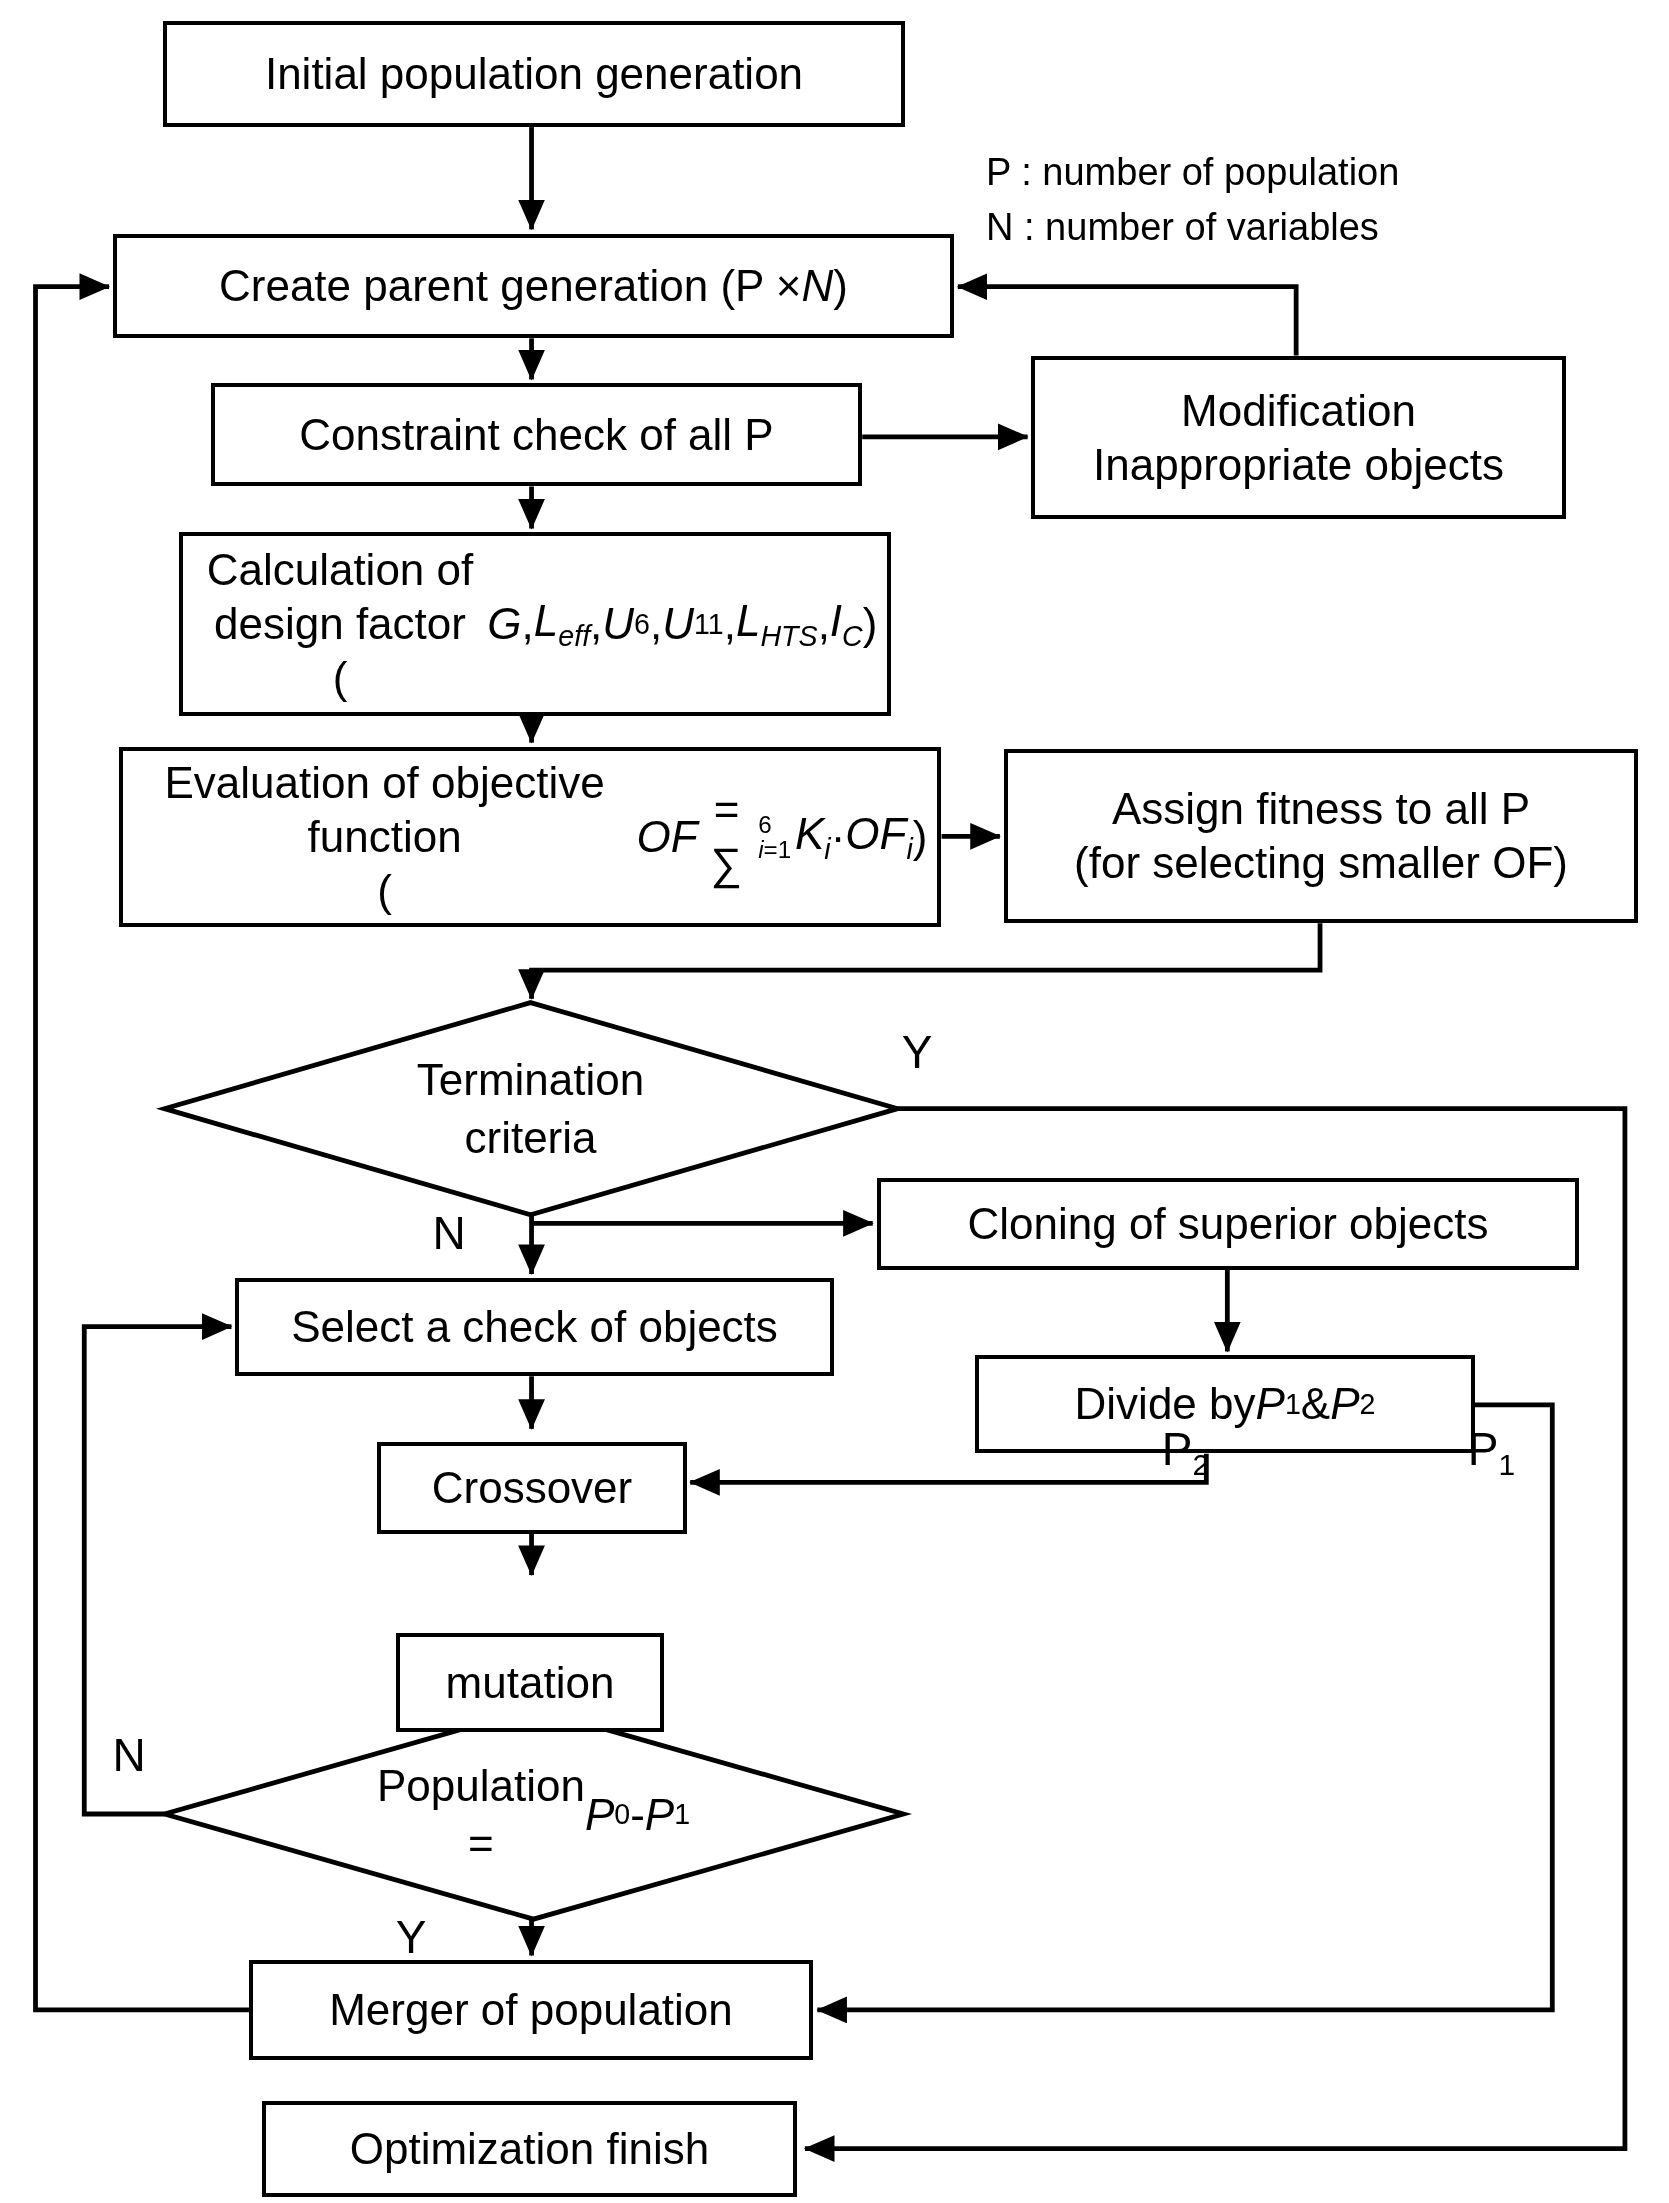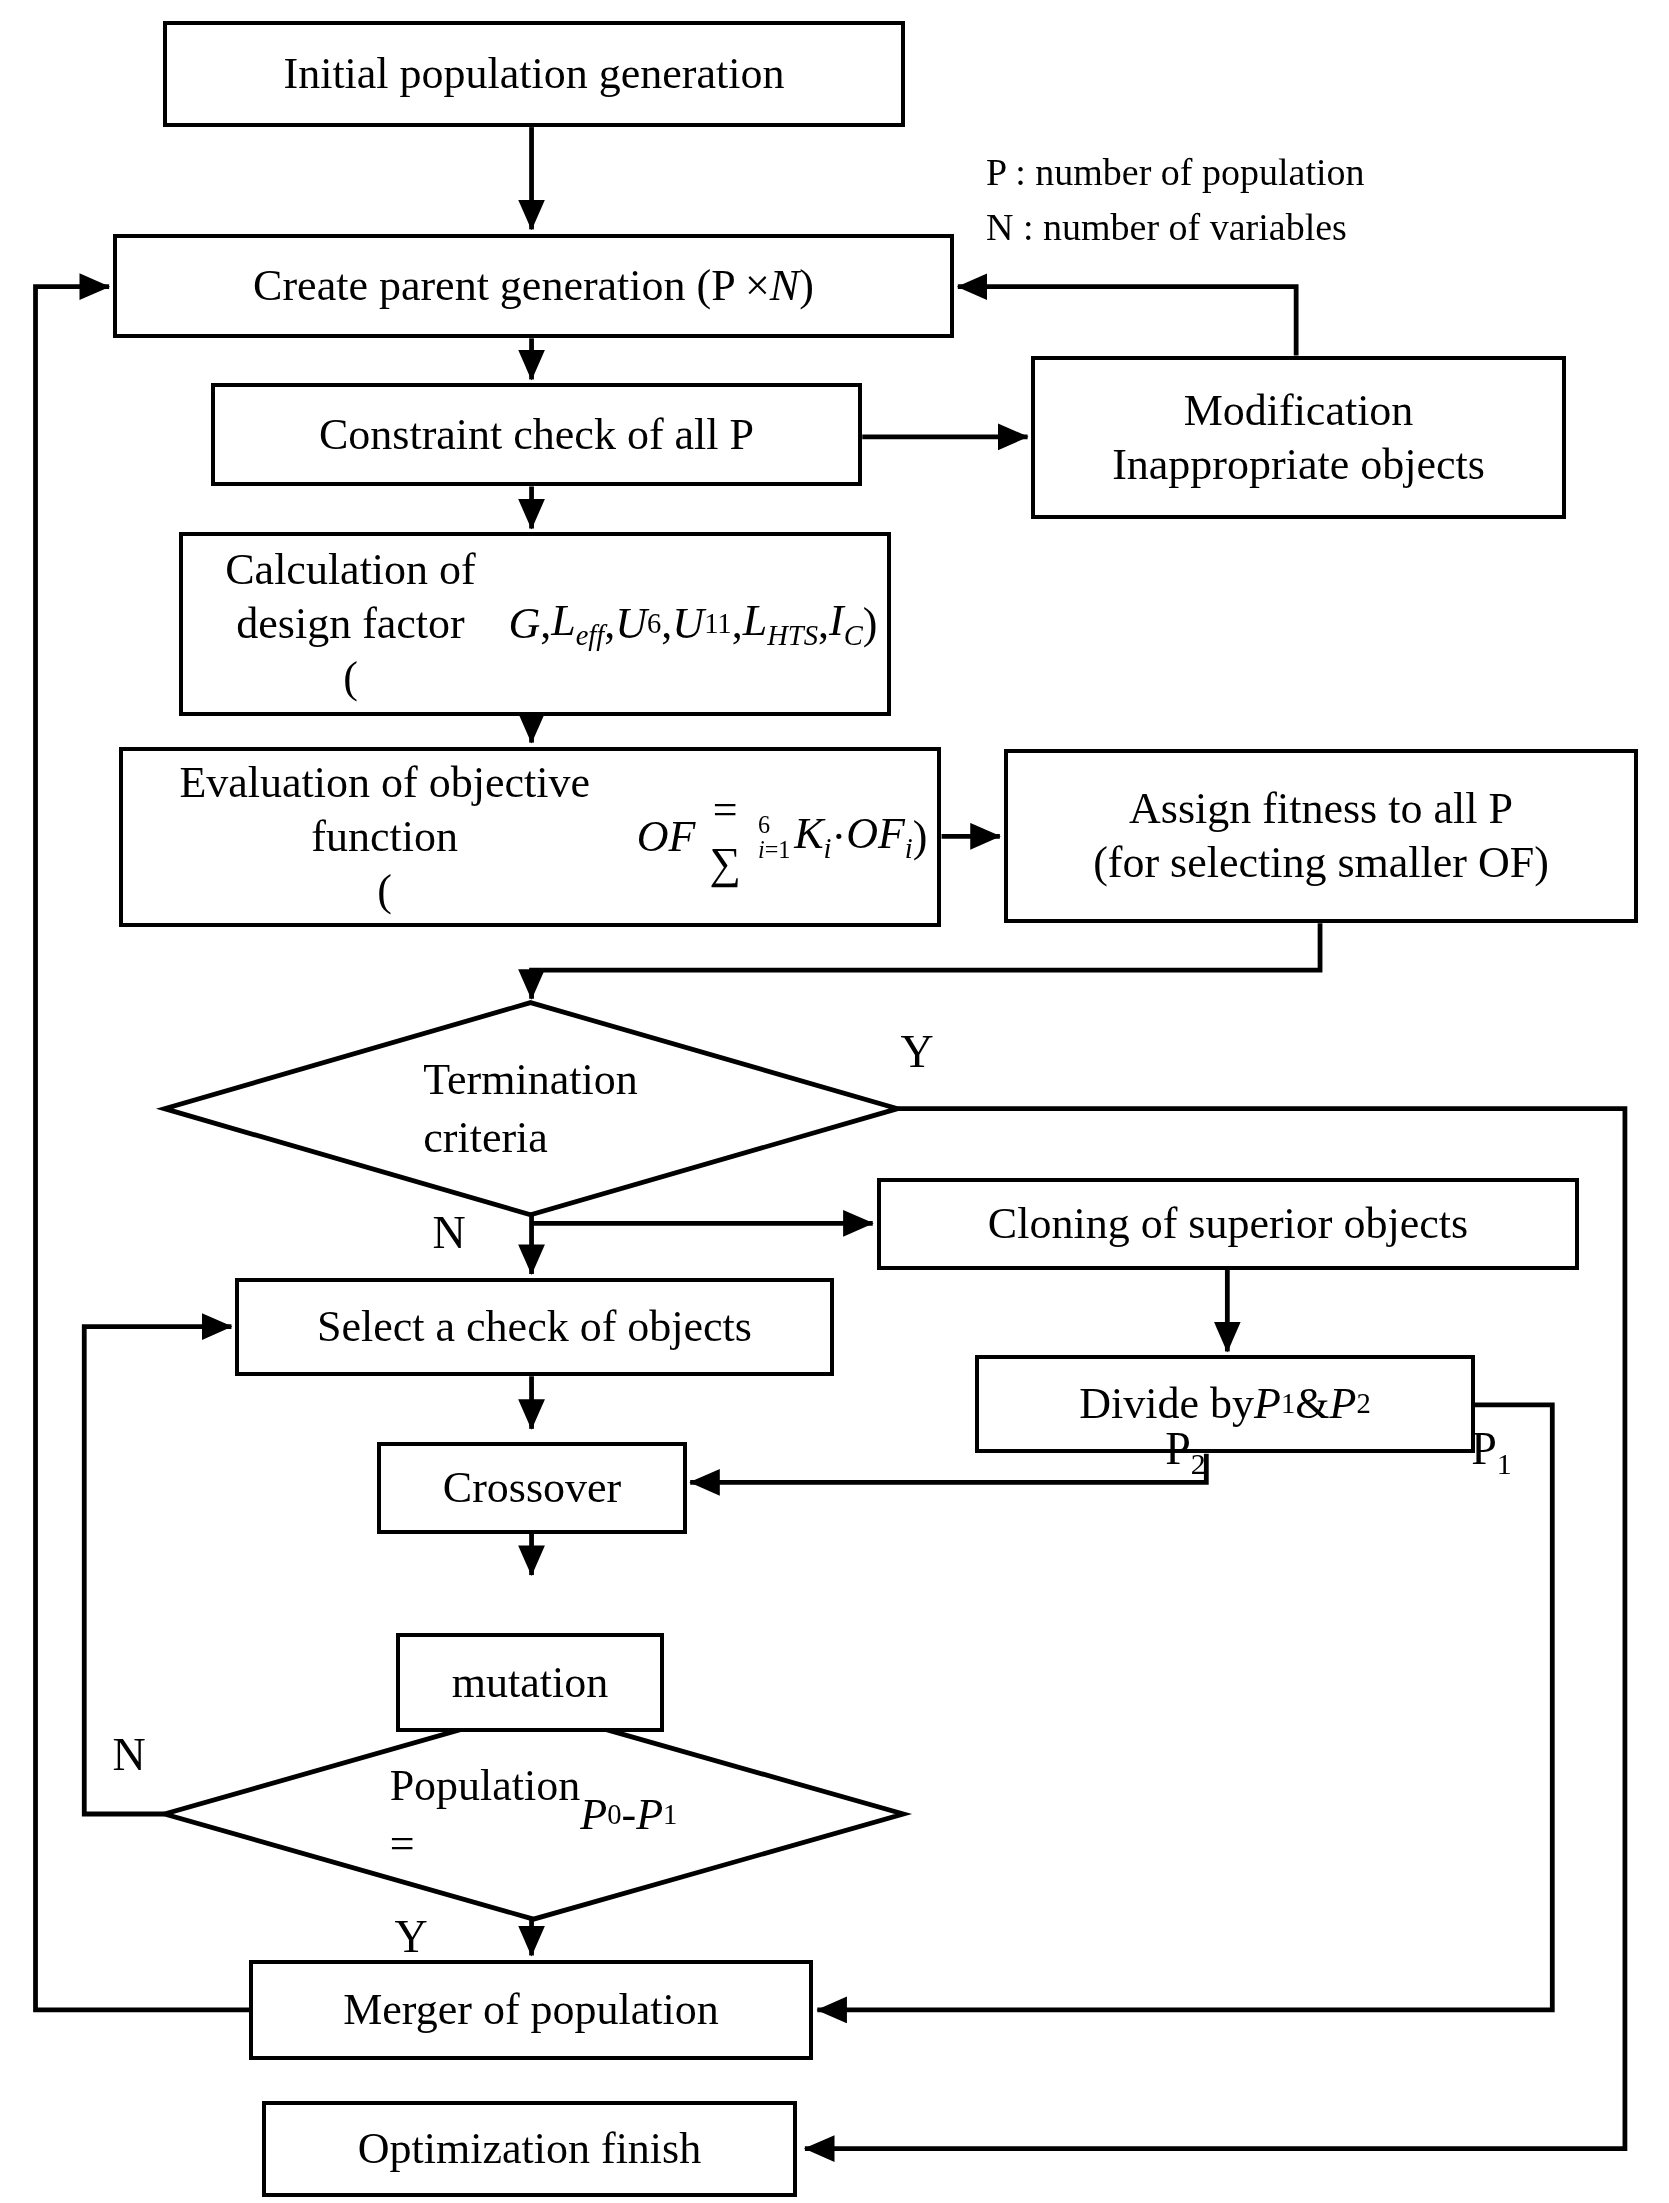--- a/index.html
+++ b/index.html
@@ -1,30 +1,30 @@
 <!DOCTYPE html>
 <html style="--ink: #000000; --paper: #ffffff;"><head>
 <meta charset="utf-8">
 <style>
   :root { --ink: #000000; --paper: #ffffff; }
   html,body { margin:0; padding:0; background:var(--paper); }
   #canvas {
     position:relative; width:1670px; height:2203px; background:var(--paper);
-    font-family:Liberation Serif, serif; color:var(--ink);
+    font-family:Liberation Sans, sans-serif; color:var(--ink);
     overflow:hidden;
   }
   #wires { position:absolute; left:0; top:0; }
   .box {
     position:absolute; box-sizing:border-box; border:4.8px solid var(--ink);
     background:var(--paper); display:flex; align-items:center; justify-content:center;
     text-align:center; font-size:44px; line-height:1.22; padding:3.8px 9.6px;
   }
   .dtext {
     position:absolute; display:flex; align-items:center; justify-content:center;
-    font-size:44px; line-height:1.3;
+    text-align:center; font-size:44px; line-height:1.3;
   }
   .lbl { position:absolute; font-size:46px; text-align:center; }
   .legend { position:absolute; font-size:38px; line-height:1.45; text-align:left; white-space:nowrap;margin-top:45px; }
   sub { font-size:0.65em; }
   .sum-lims {
     display:inline-flex; flex-direction:column; vertical-align:-0.45em;
     font-size:0.55em; line-height:1.05; text-align:left; margin-left:2.9px; margin-right:3.8px;
   }
   i { font-style:italic; }
 </style>

